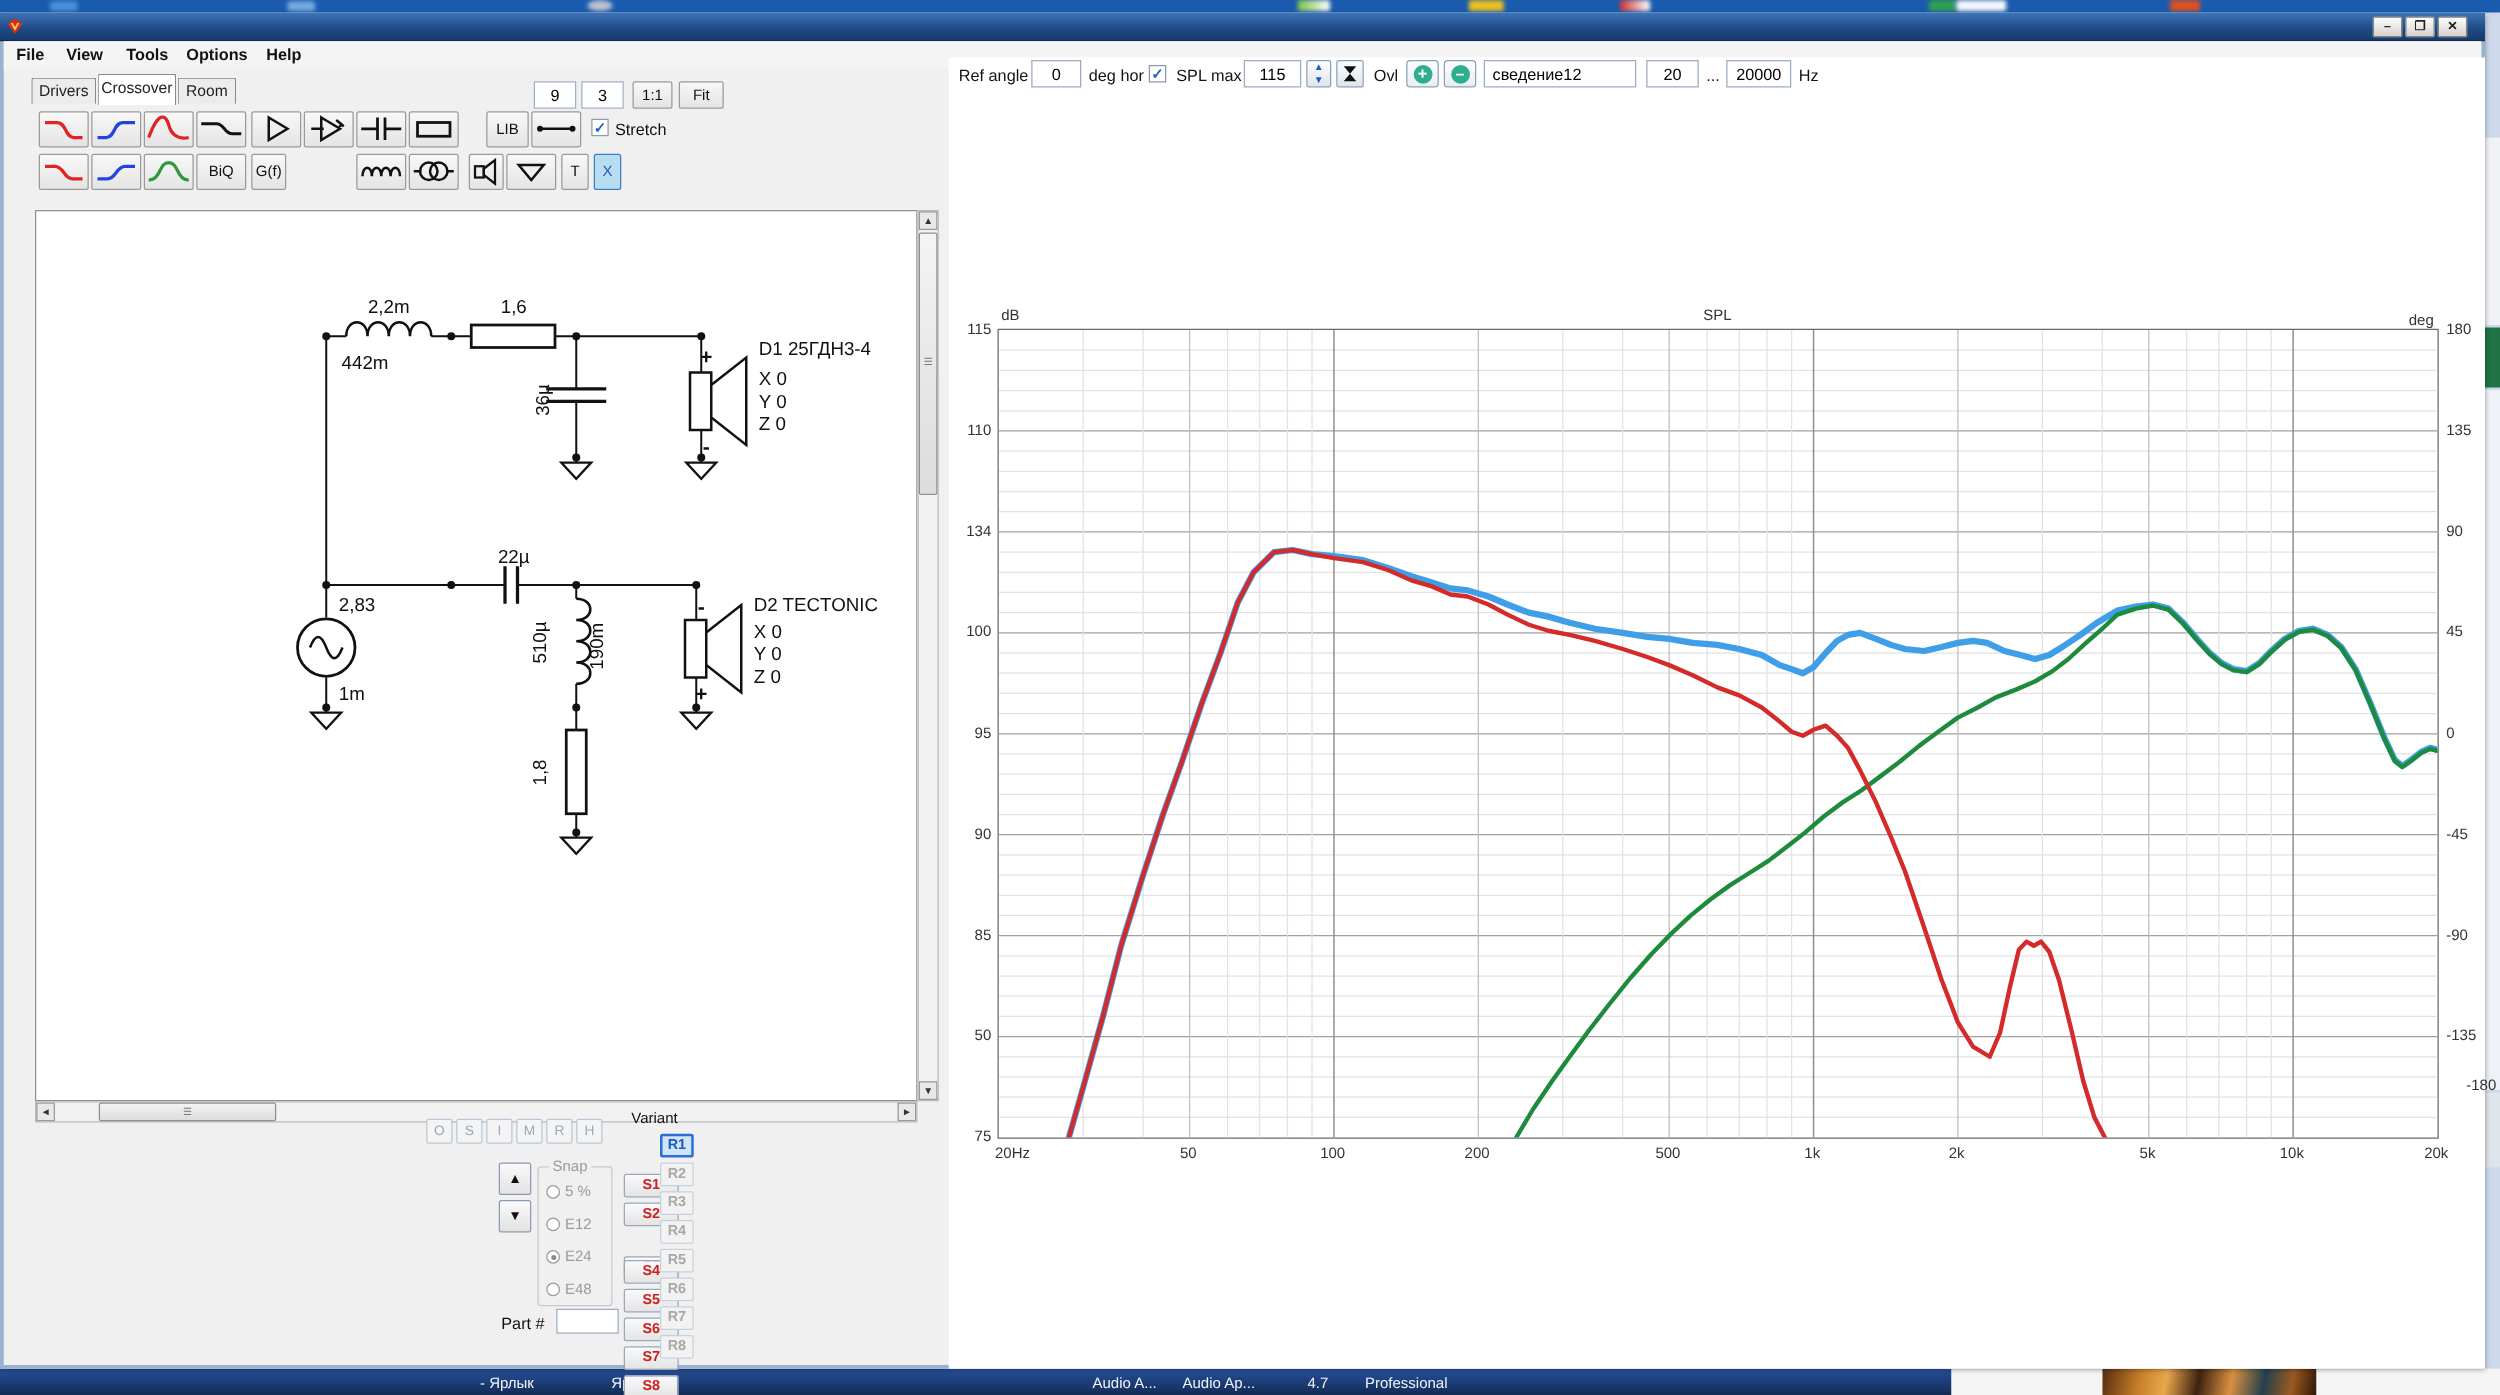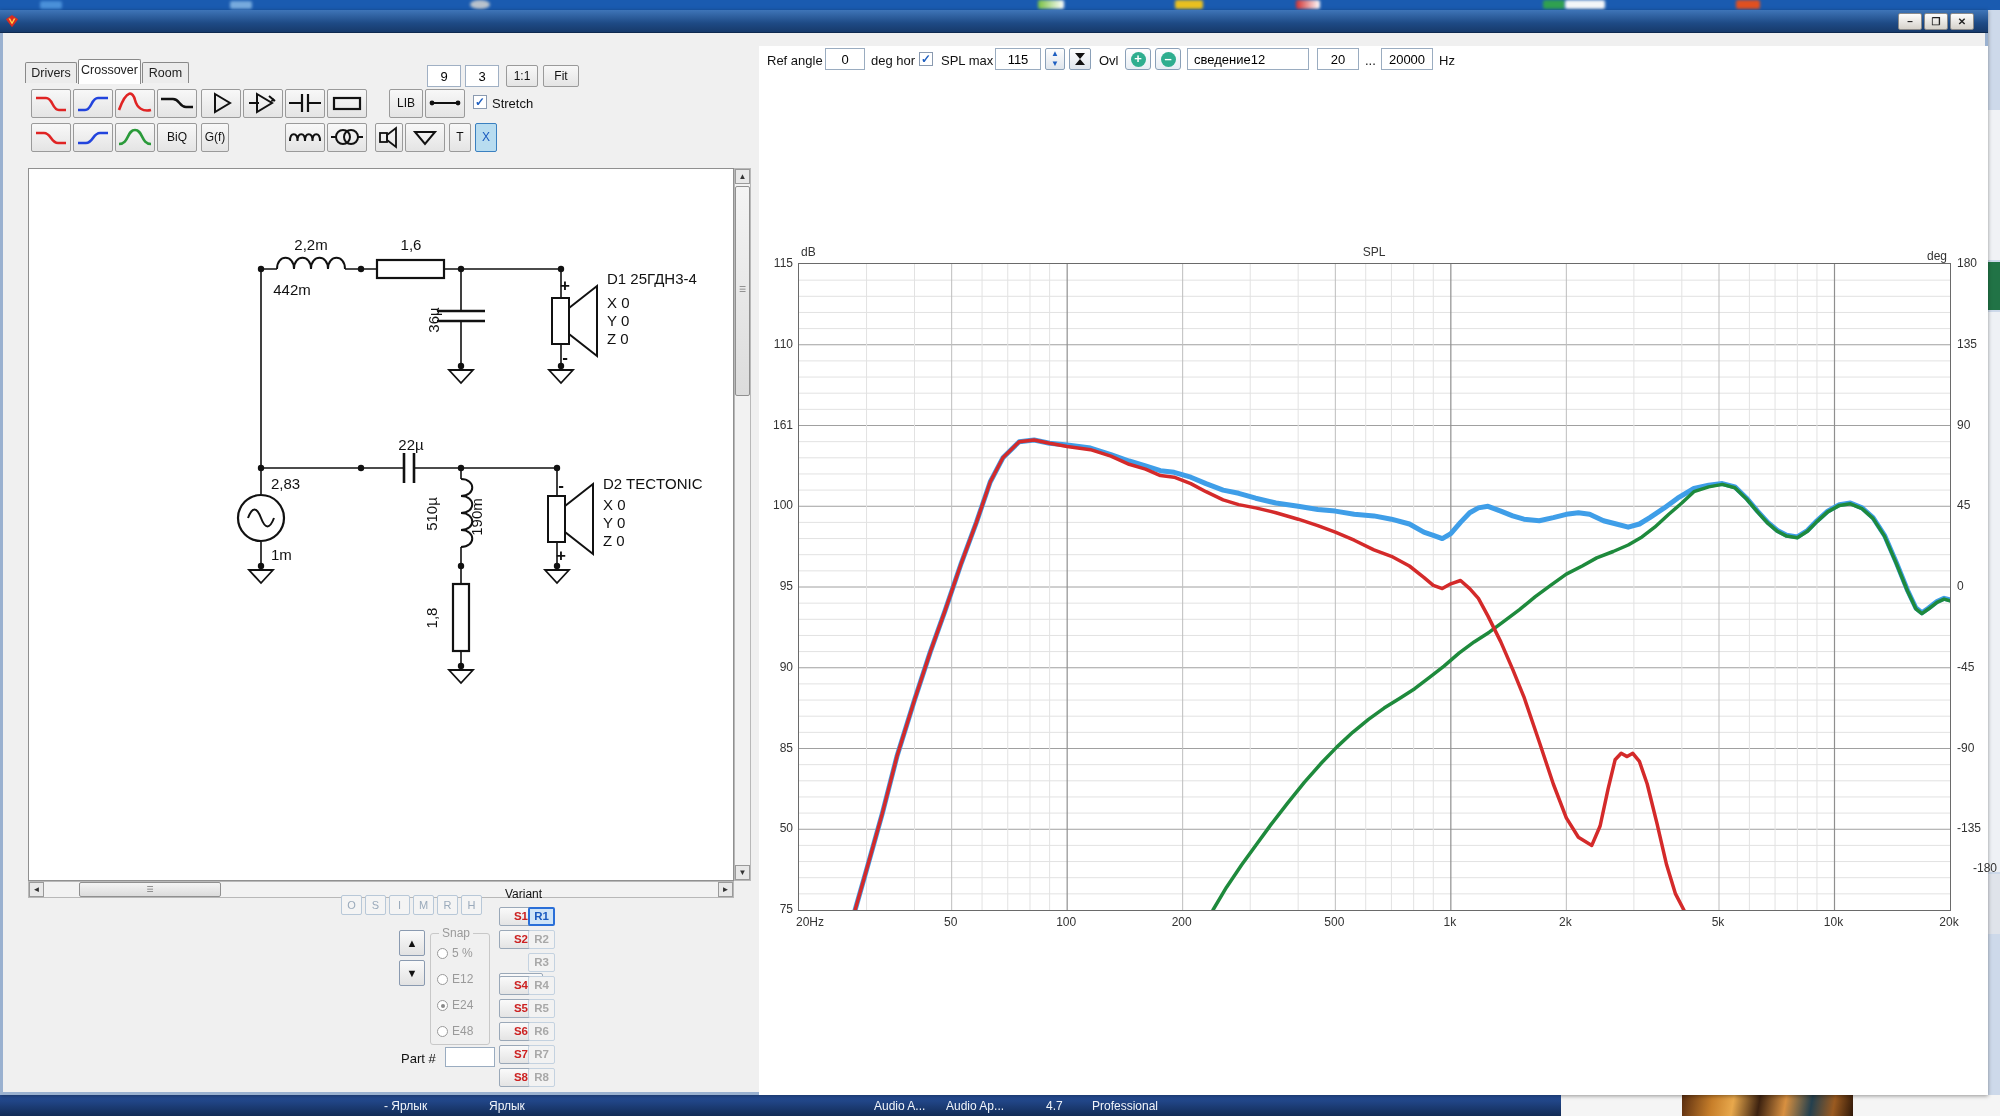--- a/index.html
+++ b/index.html
@@ -74,21 +74,21 @@
   .opt-col { font-size:12px; color:#111; padding:2px 0 0 4px; border-right:1px solid #d8d8d8; overflow:hidden; white-space:nowrap; }
   .updown { position:absolute; left:374px; width:26px; height:26px; background:linear-gradient(#fafafa,#e2e2e2);
             border:1px solid #8a9ab0; border-radius:2px; text-align:center; font-size:11px; line-height:24px; color:#111; }
   .groupbox { position:absolute; left:405px; top:878px; width:60px; height:112px; border:1px solid #c8c8c8; border-radius:3px; }
   .groupbox-label { position:absolute; left:8px; top:-8px; background:#f0f0f0; padding:0 3px; font-size:12px; color:#9a9a9a; }
   .radio-row { position:absolute; left:6px; font-size:12px; color:#9a9a9a; white-space:nowrap; }
   .radio-dot { display:inline-block; width:11px; height:11px; border:1px solid #9a9a9a; border-radius:50%; background:#fff;
                vertical-align:-2px; margin-right:4px; position:relative; }
   .radio-dot.sel:after { content:""; position:absolute; left:2.5px; top:2.5px; width:4px; height:4px; border-radius:50%; background:#8a8a8a; }
   .vbtn { position:absolute; height:19px; border-radius:2px; font-size:11.5px; font-weight:bold; text-align:center; line-height:17px; }
-  .vbtn.s { width:44px; background:linear-gradient(#fafafa,#e4e4e4); border:1px solid #9aa8b8; color:#cc2222; }
+  .vbtn.s { width:44px; background:linear-gradient(#fafafa,#e4e4e4); border:1px solid #9aa8b8; color:#cc2222;margin-top:32px; }
   .vbtn.r { width:27px; background:#f2f2f2; border:1px solid #c4d2e0; color:#a8a8a8; }
   .vbtn.r.active { background:#cfe4f7; border:2px solid #2a6fd8; color:#1a5abf; line-height:14px; }
 
   
   .chart-panel { position:absolute; left:756px; top:36px; width:1229px; height:1049px; background:#fff; }
   .plot { position:absolute; left:39px; top:217px; width:1153px; height:648px; border:1px solid #6a6a6a; }
   .plot svg { position:absolute; left:0; top:0; }
   .ytick { position:absolute; width:34px; text-align:right; font-size:12px; color:#333; }
   .rtick { position:absolute; left:1198px; width:40px; text-align:left; font-size:12px; color:#333; }
   .xtick { position:absolute; top:869px; width:44px; text-align:center; font-size:12px; color:#333; }
@@ -138,20 +138,27 @@
       <polygon points="8,1 15,6 8,15 1,6" fill="#d92b1f"></polygon>
       <polygon points="4,5 8,12 12,5 10,5 8,9 6,5" fill="#ffd24a"></polygon>
     </svg>
     <div class="winbtns">
       <div class="winbtn">–</div>
       <div class="winbtn">❐</div>
       <div class="winbtn">✕</div>
     </div>
   </div>
 
+  <div class="menubar" id="menubar">
+      <span class="menu-item" style="left: 10px;">File</span>
+      <span class="menu-item" style="left: 50px;">View</span>
+      <span class="menu-item" style="left: 98px;">Tools</span>
+      <span class="menu-item" style="left: 146px;">Options</span>
+      <span class="menu-item" style="left: 210px;">Help</span>
+    </div>
 
   <div class="left-panel">
     <div id="tabs">
         <div class="tab" style="left: 0px; width: 52px;">Drivers</div>
         <div class="tab active" style="left: 53px; width: 63px;">Crossover</div>
         <div class="tab" style="left: 117px; width: 47px;">Room</div>
       </div>
 
     <div class="field" style="left:402px;top:10px;width:34px;padding-top:3px;">9</div>
     <div class="field" style="left:440px;top:10px;width:34px;padding-top:3px;">3</div>
@@ -495,21 +502,21 @@
           <line x1="651.8381583302526" y1="0" x2="651.8381583302526" y2="646" stroke="#8f8f8f" stroke-width="1.2"></line>
           <line x1="1035.5048249969193" y1="0" x2="1035.5048249969193" y2="646" stroke="#8f8f8f" stroke-width="1.2"></line>
           <polyline points="56.1,646.0 67.6,605.6 83.4,549.1 97.9,492.6 115.5,436.1 131.4,387.6 145.9,347.2 162.4,298.8 177.4,258.4 191.2,218.0 203.9,193.8 220.2,177.7 235.1,176.0 250.6,179.3 268.2,180.9 291.5,184.1 311.9,190.6 330.1,197.0 346.5,201.9 361.4,206.7 375.1,208.3 391.8,213.2 407.0,219.6 424.1,226.1 439.7,229.3 456.7,234.2 476.9,239.0 499.2,242.3 518.8,245.5 536.3,247.1 555.2,250.3 574.9,251.9 592.4,255.2 610.4,260.0 624.8,268.1 634.3,271.3 643.3,274.6 651.8,269.7 661.5,258.4 670.7,248.7 679.4,243.9 689.0,242.3 701.8,247.1 713.7,251.9 724.9,255.2 740.3,256.8 754.3,253.6 767.3,250.3 779.4,248.7 790.6,250.3 804.5,256.8 817.3,260.0 829.2,263.2 840.4,260.0 850.8,253.6 865.3,243.9 878.6,234.2 894.9,224.5 909.7,221.3 923.3,219.6 935.9,222.9 947.6,234.2 958.5,247.1 968.8,258.4 978.4,266.5 987.6,271.3 998.3,272.9 1008.4,266.5 1017.9,256.8 1028.7,247.1 1040.4,240.6 1051.4,239.0 1063.1,243.9 1074.0,253.6 1085.5,271.3 1097.4,298.8 1108.5,326.2 1116.9,344.0 1122.9,348.8 1129.7,344.0 1138.0,337.5 1145.1,334.3 1151.0,335.9" fill="none" stroke="#3f9ee8" stroke-width="5" stroke-linejoin="round" stroke-linecap="round"></polyline>
           <polyline points="414.0,646.0 427.4,623.4 442.7,600.8 456.7,581.4 472.1,560.4 488.4,539.4 505.3,518.4 522.4,499.0 538.0,482.9 553.7,468.3 569.5,455.4 585.1,444.1 600.5,434.4 615.7,424.7 630.5,413.4 645.0,402.1 660.0,389.2 675.1,377.9 690.3,368.2 705.5,356.9 720.5,345.6 736.3,332.7 751.6,321.4 767.3,310.1 783.2,302.0 797.7,293.9 814.2,287.5 829.2,281.0 843.0,272.9 855.7,263.2 869.8,250.3 882.8,239.0 894.9,227.7 909.7,222.9 923.3,220.4 935.9,223.7 947.6,235.0 958.5,247.9 968.8,259.2 978.4,267.3 987.6,272.1 998.3,273.7 1008.4,267.3 1017.9,257.6 1028.7,247.9 1040.4,241.4 1051.4,239.8 1063.1,244.7 1074.0,254.4 1085.5,272.1 1097.4,299.6 1108.5,327.0 1116.9,344.8 1122.9,349.6 1129.7,344.8 1138.0,338.3 1145.1,335.1 1151.0,336.7" fill="none" stroke="#1e8a3c" stroke-width="3.5" stroke-linejoin="round" stroke-linecap="round"></polyline>
           <polyline points="56.1,646.0 67.6,605.6 83.4,549.1 97.9,492.6 115.5,436.1 131.4,387.6 145.9,347.2 162.4,298.8 177.4,258.4 191.2,218.0 203.9,193.8 220.2,177.7 235.1,176.0 250.6,179.3 268.2,182.5 291.5,185.7 311.9,192.2 330.1,200.3 346.5,205.1 361.4,211.6 375.1,213.2 391.8,219.6 407.0,227.7 424.1,235.8 439.7,240.6 456.7,243.9 476.9,248.7 499.2,255.2 518.8,261.6 536.3,268.1 555.2,276.2 574.9,285.9 592.4,292.3 610.4,302.0 624.8,313.3 634.3,321.4 643.3,324.6 651.8,319.8 661.5,316.5 670.7,324.6 679.4,334.3 689.0,352.1 701.8,377.9 713.7,405.4 724.9,432.8 740.3,478.0 754.3,520.0 767.3,553.9 779.4,573.3 792.8,581.4 801.1,562.0 809.1,524.9 816.1,495.8 822.2,489.3 828.1,492.6 833.8,489.3 840.4,497.4 848.2,520.0 858.2,560.4 867.6,600.8 876.5,629.9 884.9,646.0 891.0,662.1" fill="none" stroke="#d42a2a" stroke-width="3.5" stroke-linejoin="round" stroke-linecap="round"></polyline>
         </svg>
     </div>
     <div id="axis-labels">
         <div class="ytick" style="left: 0px; top: 210px;">115</div>
         <div class="ytick" style="left: 0px; top: 290.75px;">110</div>
-        <div class="ytick" style="left: 0px; top: 371.5px;">161</div>
+        <div class="ytick" style="left: 0px; top: 371.5px;">134</div>
         <div class="ytick" style="left: 0px; top: 452.25px;">100</div>
         <div class="ytick" style="left: 0px; top: 533px;">95</div>
         <div class="ytick" style="left: 0px; top: 613.75px;">90</div>
         <div class="ytick" style="left: 0px; top: 694.5px;">85</div>
         <div class="ytick" style="left: 0px; top: 775.25px;">50</div>
         <div class="ytick" style="left: 0px; top: 856px;">75</div>
         <div class="rtick" style="top: 210px;">180</div>
         <div class="rtick" style="top: 290.75px;">135</div>
         <div class="rtick" style="top: 371.5px;">90</div>
         <div class="rtick" style="top: 452.25px;">45</div>

